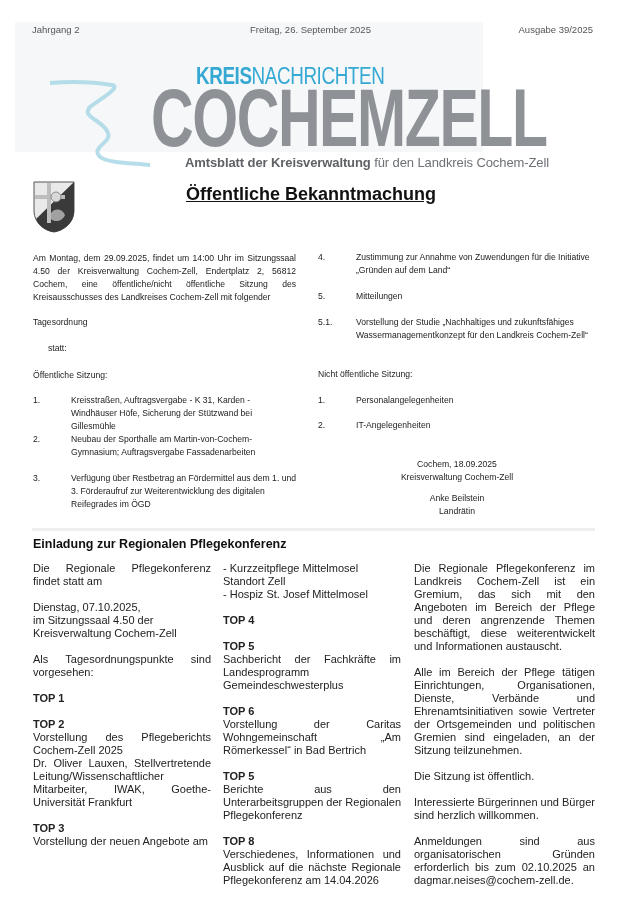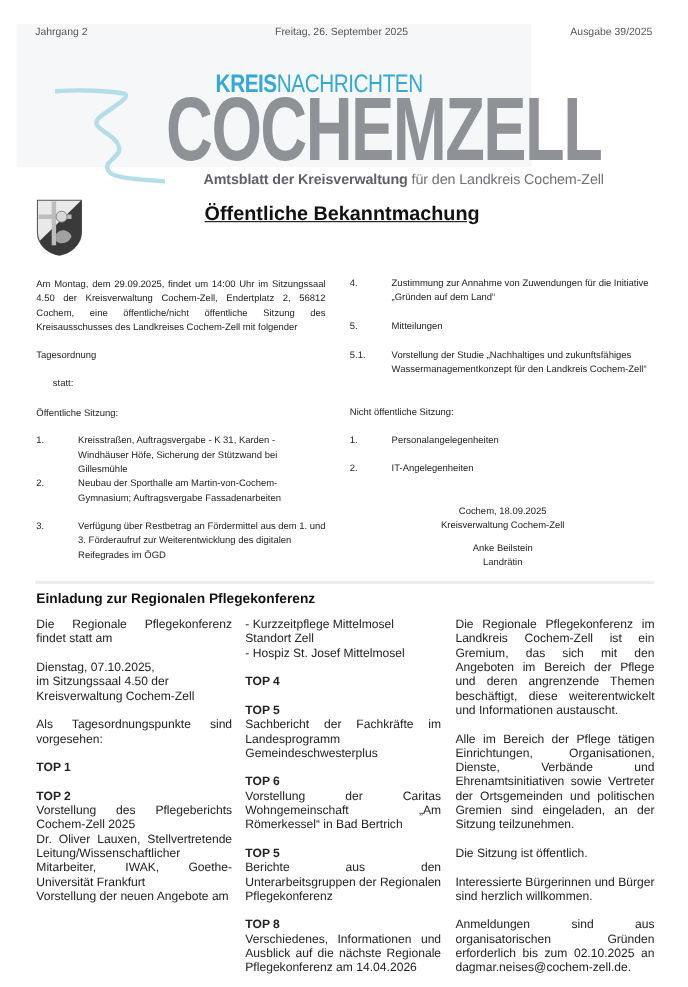--- a/index.html
+++ b/index.html
@@ -142,20 +142,21 @@
   <p style="height:13px"></p>
   <p class="center b">Dienstag, 07.10.2025,</p>
   <p class="center">im Sitzungssaal 4.50 der</p>
   <p class="center">Kreisverwaltung Cochem-Zell</p>
   <p style="height:13px"></p>
   <p class="b">Als Tagesordnungspunkte sind vorgesehen:</p>
   <p class="top">TOP 1</p>
   <p class="top">TOP 2</p>
   <p>Vorstellung des Pflegeberichts Cochem-Zell 2025</p>
   <p>Dr. Oliver Lauxen, Stellvertretende Leitung/Wissenschaftlicher Mitarbeiter, IWAK, Goethe-Universität Frankfurt</p>
+  <p class="top">TOP 3</p>
   <p>Vorstellung der neuen Angebote am</p>
 </div>
 
 <div class="col2 just" style="left:223px;top:562px;width:178px;">
   <p>- Kurzzeitpflege Mittelmosel</p>
   <p>Standort Zell</p>
   <p>- Hospiz St. Josef Mittelmosel</p>
   <p class="top">TOP 4</p>
   <p class="top">TOP 5</p>
   <p>Sachbericht der Fachkräfte im Landesprogramm Gemeindeschwesterplus</p>

